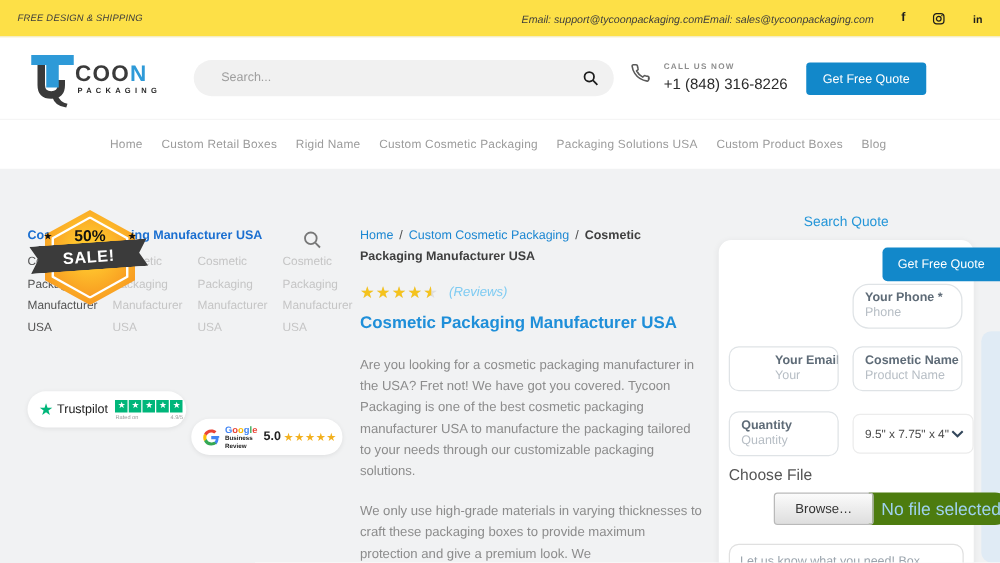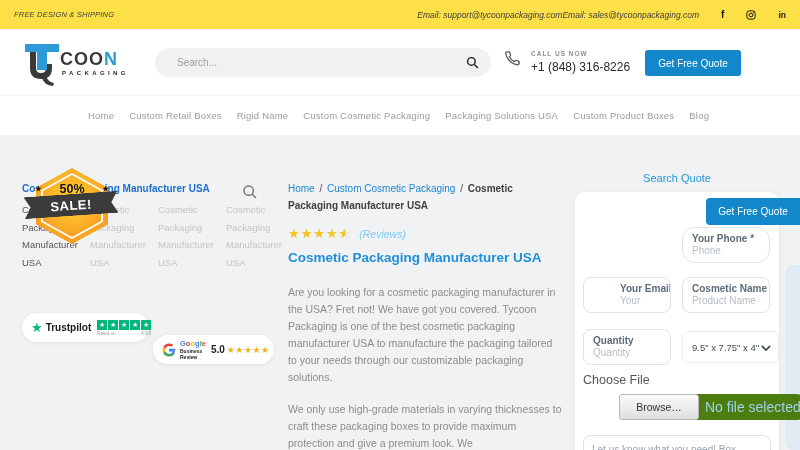--- a/index.html
+++ b/index.html
@@ -69,21 +69,21 @@
   .thumb-cap{width:64px;font-size:9.5px;line-height:17.5px;color:#c5c5c5;cursor:pointer;}
   .thumb-cap.active{color:#535353;}
 
   
   .pill{position:absolute;top:178px;height:29px;background:#fff;border-radius:15px;
         box-shadow:0 1px 4px rgba(0,0,0,.08);display:flex;align-items:center;padding:0 9px;
         box-sizing:border-box;cursor:pointer;}
   .pill-tp{left:22px;width:127px;}
   .pill-g{left:153px;width:121px;margin-top:22px;}
   .tp-logo-star{color:#00b67a;font-size:13px;margin-right:3px;line-height:13px;}
-  .tp-name{font-size:10px;font-weight:700;color:#191919;margin-right:6px;}
+  .tp-name{font-size:10px;font-weight:400;color:#191919;margin-right:6px;}
   .tp-right{display:flex;flex-direction:column;}
   .tp-boxes{display:flex;}
   .tp-box{width:10px;height:10px;background:#00b67a;color:#fff;font-size:7px;line-height:10px;
           text-align:center;margin-right:1px;}
   .tp-note{display:flex;justify-content:space-between;width:54px;font-size:4.5px;color:#9a9a9a;margin-top:1px;}
   .g-logo{margin-right:4px;display:flex;}
   .g-txt{display:flex;flex-direction:column;margin-right:5px;}
   .g-brand{font-size:7.5px;font-weight:700;line-height:8px;}
   .g-line2{font-size:5px;font-weight:700;color:#222;line-height:6px;}
   .g-score{font-size:10px;font-weight:700;color:#222;margin-right:2px;}

